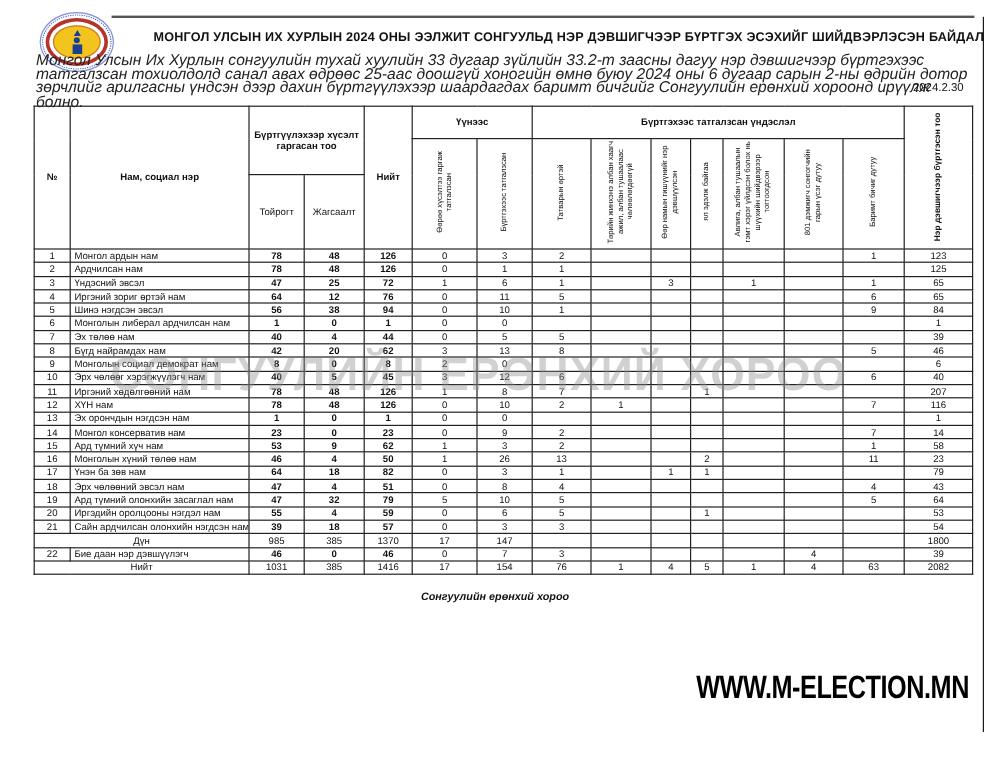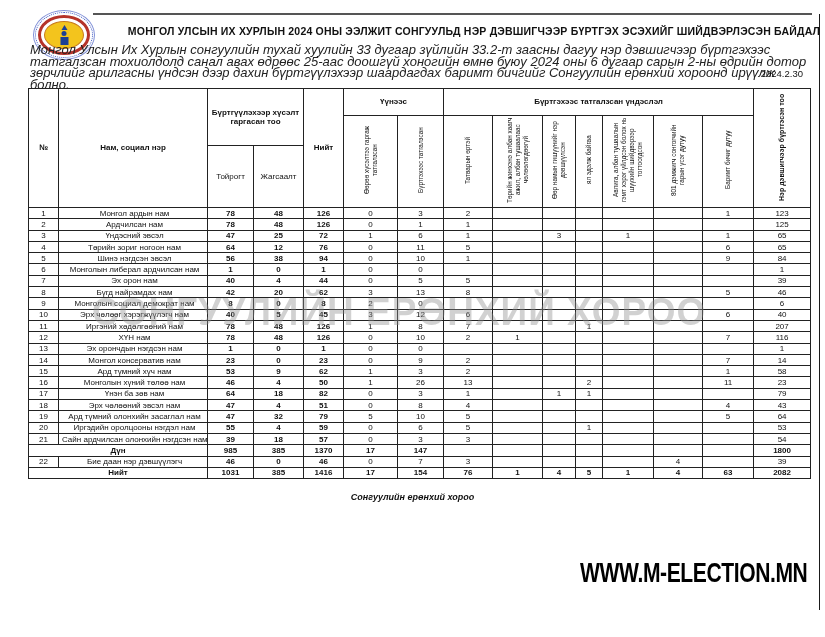--- a/index.html
+++ b/index.html
@@ -38,23 +38,23 @@
   thead .r1{height:27px;} thead .r2{height:30px;} thead .r3{height:62px;}
   thead th{font-size:8px;line-height:1.15;}
   th.bold{font-weight:bold;}
   th.vert span{
     display:inline-block;writing-mode:vertical-rl;transform:rotate(180deg);
     font-size:6.4px;line-height:1.25;height:86px;white-space:normal;
   }
   th.vert.tall span{height:110px;font-size:7px;font-weight:bold;}
   tbody tr{height:11.3px;}
   tbody td{font-size:8px;}
-  td.pname{text-align:center;padding-left:3px;white-space:nowrap;}
+  td.pname{text-align:left;padding-left:3px;white-space:nowrap;}
   td.b{font-weight:bold;}
-  tr.total-row td{font-weight:bold;}
+  tr.total-row td{font-weight:normal;}
   td.lbl{font-weight:bold;}
   
   .caption{
     position:absolute;top:492px;left:0;width:100%;text-align:center;
     font-weight:bold;font-style:italic;font-size:9px;
   }
   .watermark{
     position:absolute;top:290px;left:92px;width:630px;
     font-size:37px;font-weight:bold;color:#8f8f8f;opacity:.40;
     letter-spacing:1px;white-space:nowrap;pointer-events:none;z-index:5;
@@ -180,21 +180,21 @@
           <td class=""></td>
           <td class="">3</td>
           <td class=""></td>
           <td class="">1</td>
           <td class=""></td>
           <td class="">1</td>
           <td class="">65</td>
         </tr>
         <tr>
           <td>4</td>
-          <td class="pname">Төрийн зориг ногоон нам</td>
+          <td class="pname">Иргэний зориг өртэй нам</td>
           <td class="b">64</td>
           <td class="b">12</td>
           <td class="b">76</td>
           <td class="">0</td>
           <td class="">11</td>
           <td class="">5</td>
           <td class=""></td>
           <td class=""></td>
           <td class=""></td>
           <td class=""></td>
@@ -231,21 +231,21 @@
           <td class=""></td>
           <td class=""></td>
           <td class=""></td>
           <td class=""></td>
           <td class=""></td>
           <td class=""></td>
           <td class="">1</td>
         </tr>
         <tr>
           <td>7</td>
-          <td class="pname">Эх орон нам</td>
+          <td class="pname">Эх төлөө нам</td>
           <td class="b">40</td>
           <td class="b">4</td>
           <td class="b">44</td>
           <td class="">0</td>
           <td class="">5</td>
           <td class="">5</td>
           <td class=""></td>
           <td class=""></td>
           <td class=""></td>
           <td class=""></td>

